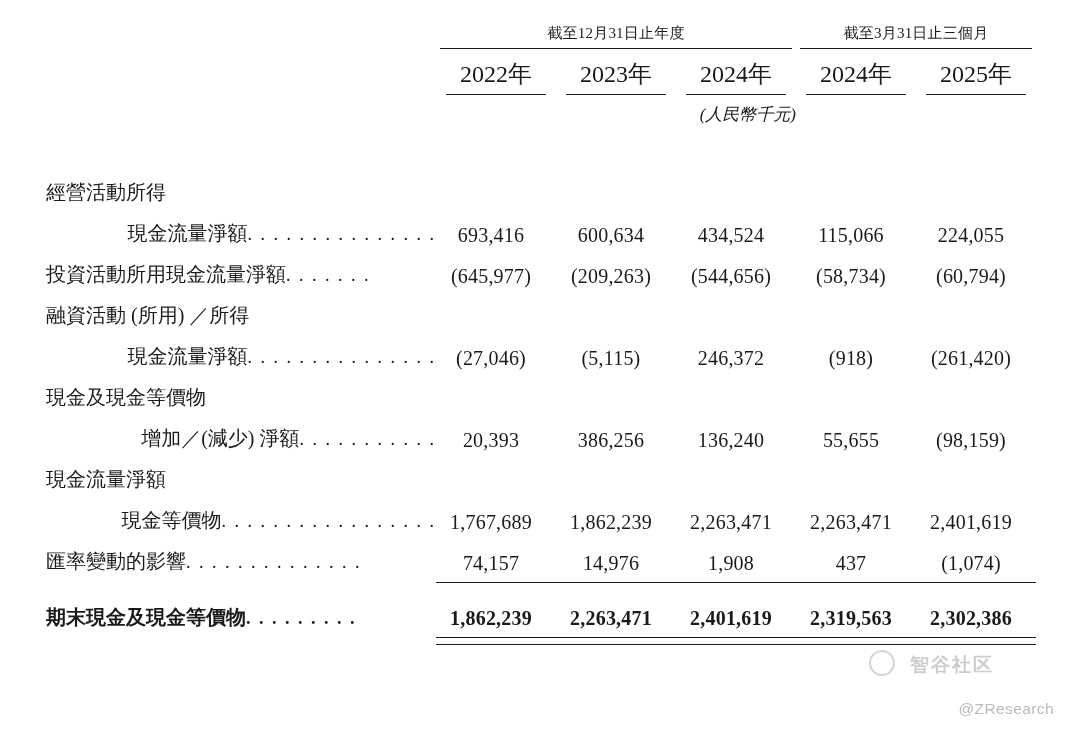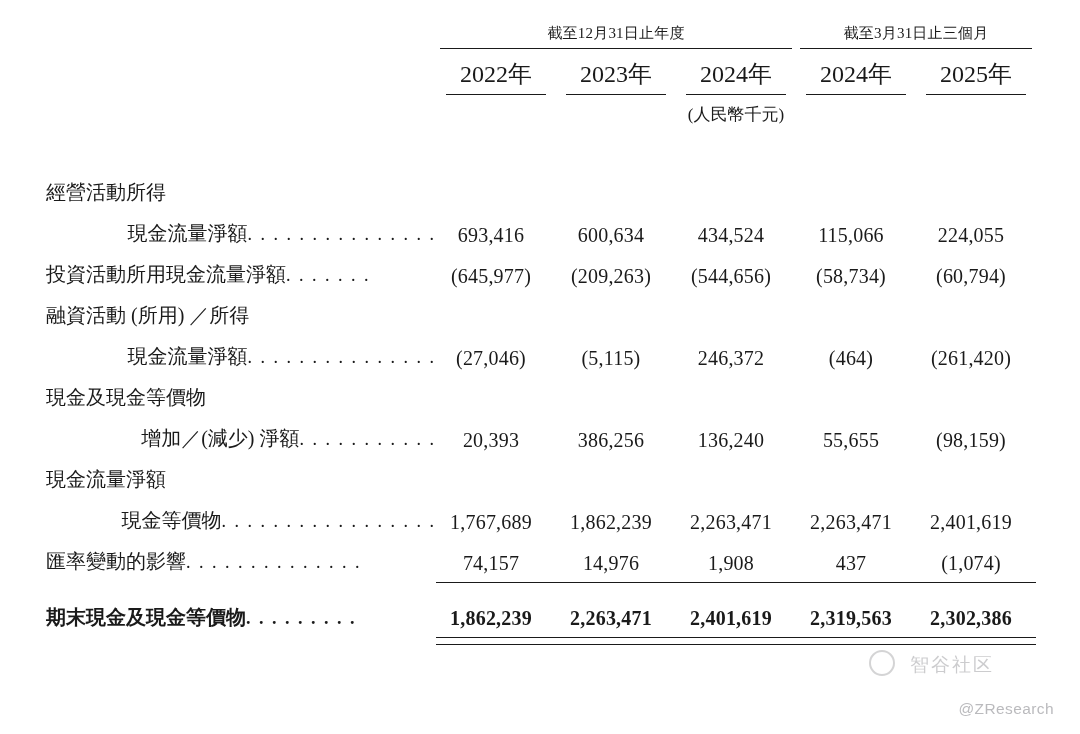--- a/index.html
+++ b/index.html
@@ -64,22 +64,23 @@
     font-weight: bold;
     white-space: nowrap;
     padding-bottom: 4px !important;
   }
   .yr-rule {
     height: 1px;
     background: #1a1a1a;
     margin: 0 10px;
   }
   .unit-row td {
-    text-align: center;
+    text-align: right;
     font-size: 17px;
+    font-style: italic;
     padding-top: 8px !important;
     white-space: nowrap;
   }
 
   .blockgap td { height: 46px; }
 
   
   .lbl {
     text-align: left;
     white-space: nowrap;
@@ -126,20 +127,21 @@
   .wm1 {
     position: absolute;
     right: 86px;
     top: 652px;
     font-family: "Liberation Sans", sans-serif;
     font-size: 19px;
     color: rgba(120,120,125,0.38);
     letter-spacing: 2px;
     white-space: nowrap;
     pointer-events: none;
+    font-weight: bold;
   }
   .wm-logo {
     position: absolute;
     right: 185px;
     top: 650px;
     width: 22px;
     height: 22px;
     border-radius: 50%;
     border: 2px solid rgba(120,120,125,0.32);
     pointer-events: none;
@@ -264,21 +266,21 @@
       <td class="num"></td>
       <td class="num"></td>
       <td class="num"></td>
     </tr>
 
     <tr>
       <td class="lbl indent"><span>現金流量淨額</span><span class="dots">. . . . . . . . . . . . . . .</span></td>
       <td class="num">(27,046)</td>
       <td class="num">(5,115)</td>
       <td class="num">246,372</td>
-      <td class="num">(464)</td>
+      <td class="num">(918)</td>
       <td class="num">(261,420)</td>
     </tr>
 
     <tr>
       <td class="lbl"><span>現金及現金等價物</span><span class="dots"></span></td>
       <td class="num"></td>
       <td class="num"></td>
       <td class="num"></td>
       <td class="num"></td>
       <td class="num"></td>

